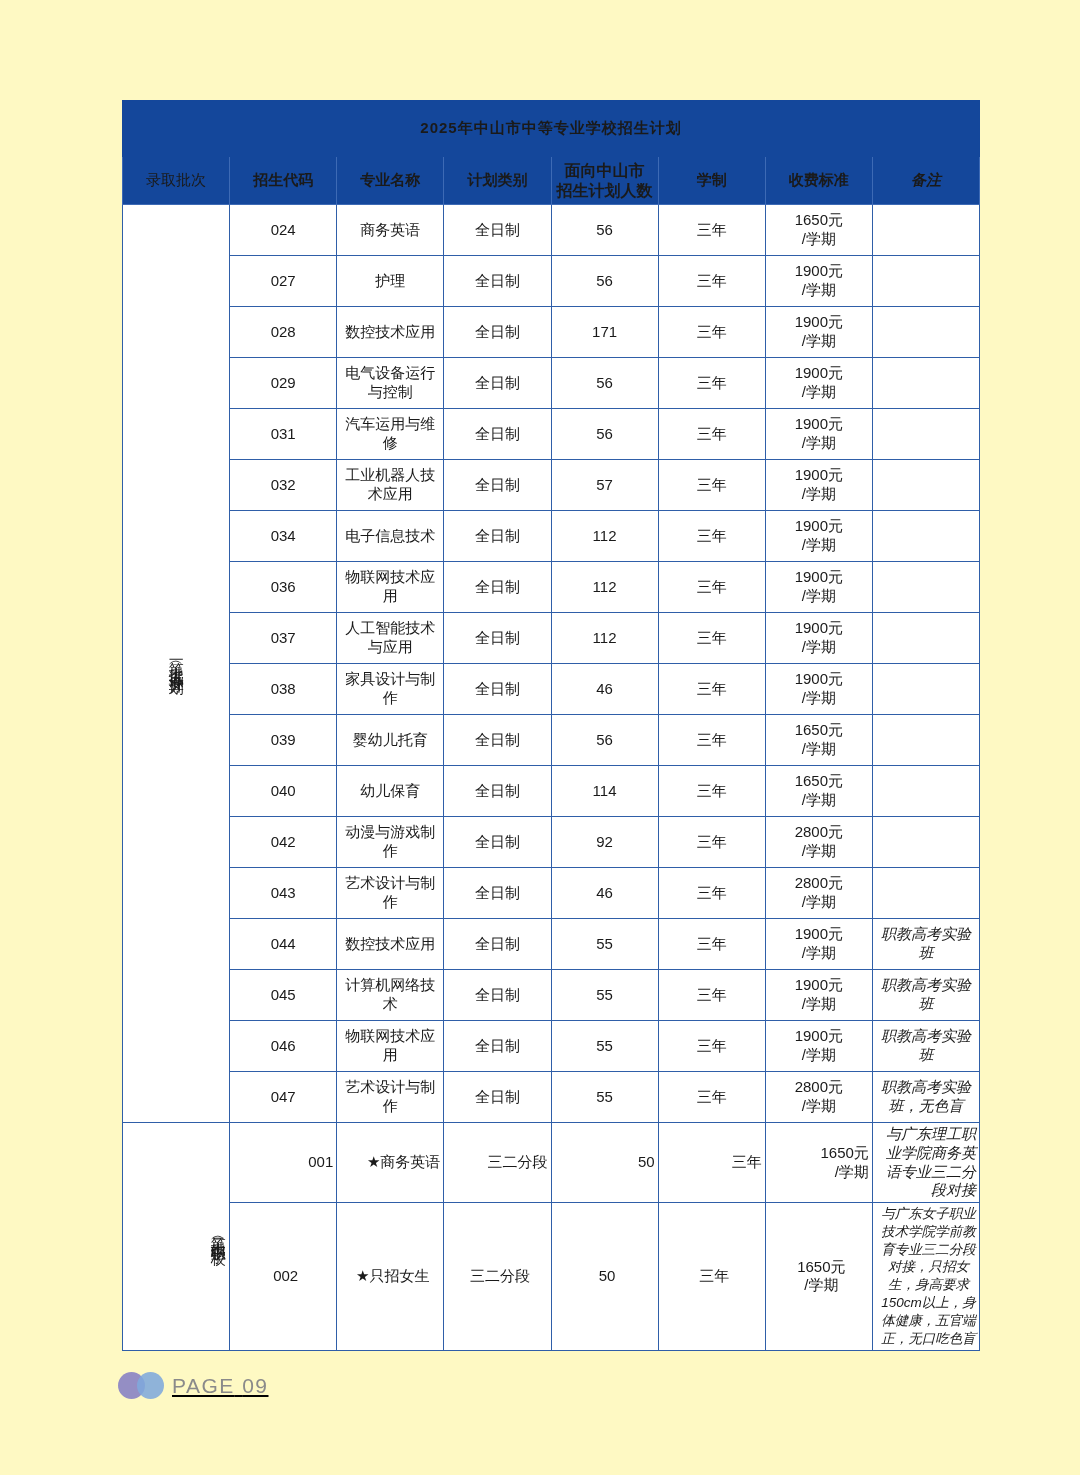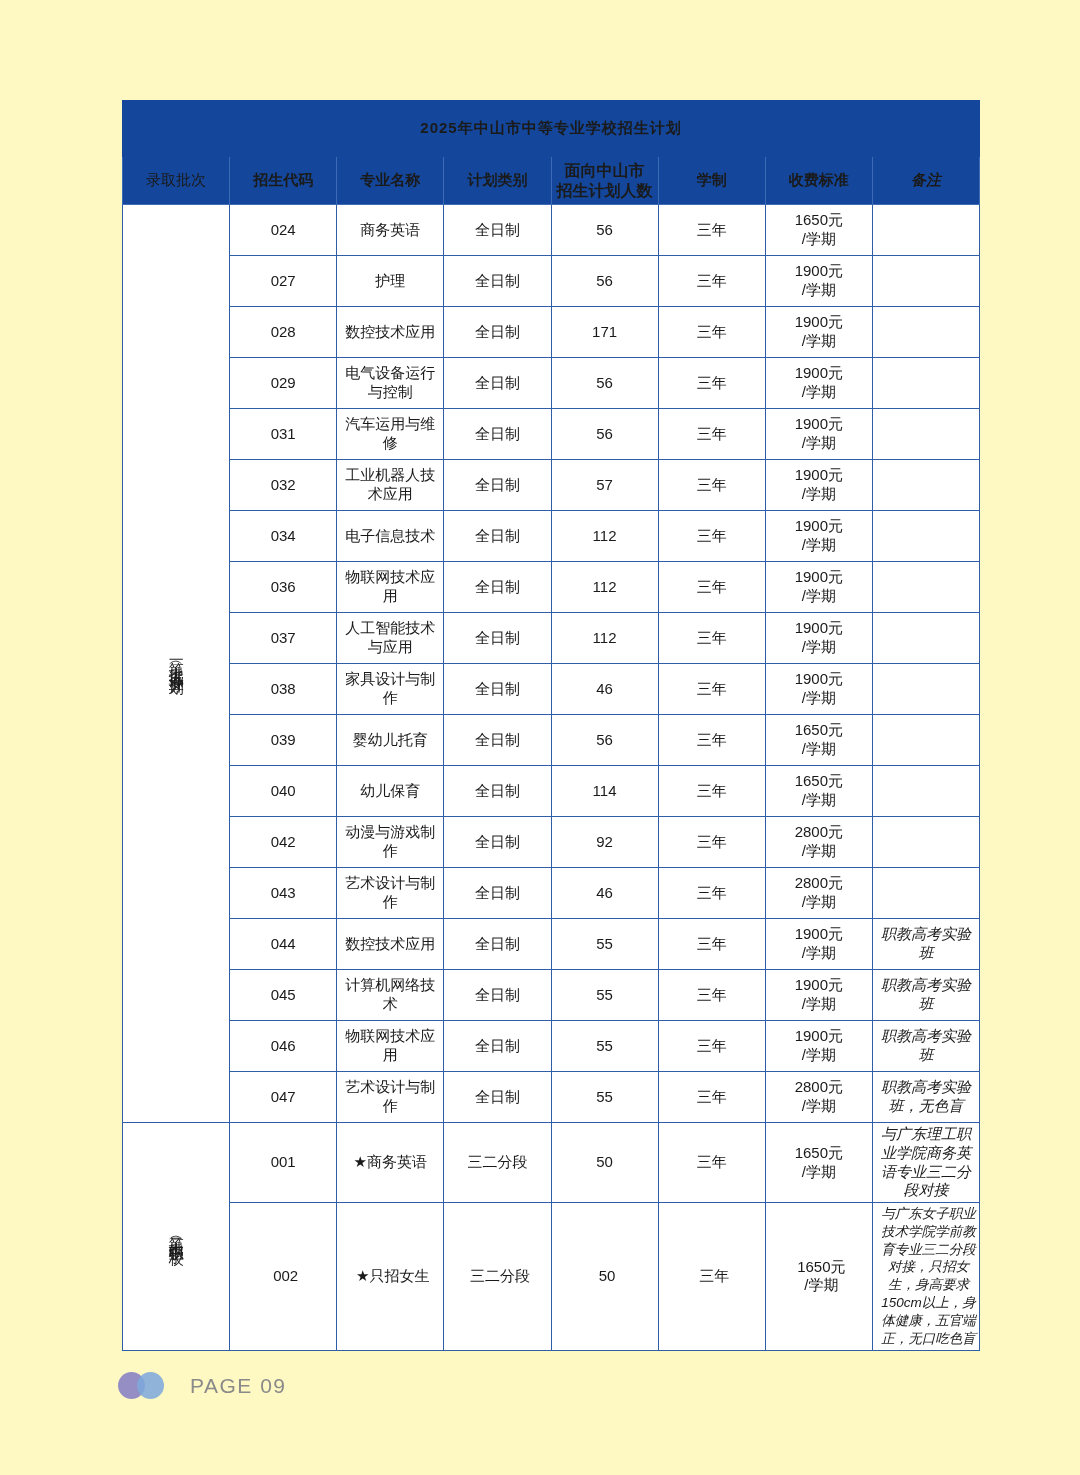--- a/index.html
+++ b/index.html
@@ -59,21 +59,21 @@
     font-weight: bold;
     font-size: 15px;
     height: 48px;
     line-height: 1.15;
     margin-top: 20px;
   }
   .hdr td.two-line { font-size: 16px; }
 
   
   tr.drow td { height: 51px; }
-  tr.drow.r001 td { height: 58px; }
+  tr.drow.r001 td { height: 58px; text-align: right; }
   tr.drow.r002 td { height: 145px; padding-left: 8px; }
 
   td.batch {
     width: 70px;
     font-size: 15px;
     font-weight: normal;
     padding: 0;
   }
   .vtext {
     writing-mode: vertical-rl;
@@ -94,21 +94,22 @@
   td.remark { width: 205px; font-size: 14.5px; line-height: 1.3; font-style: italic; }
   td.remark.small { font-size: 13.5px; line-height: 1.32; }
 
   
   .footer {
     position: absolute;
     left: 118px;
     top: 1372px;
     display: flex;
     align-items: center;
-    gap: 26px;
+    gap: 8px;
+    text-decoration: underline;
   }
   .dots { position: relative; width: 46px; height: 27px; }
   .dot {
     position: absolute; top: 0;
     width: 27px; height: 27px; border-radius: 50%;
   }
   .dot.purple { left: 0;  background: #8b84c4; opacity: .92; }
   .dot.blue   { left: 19px; background: #7fa8dc; opacity: .88; }
   .page-label {
     font-size: 21px;

